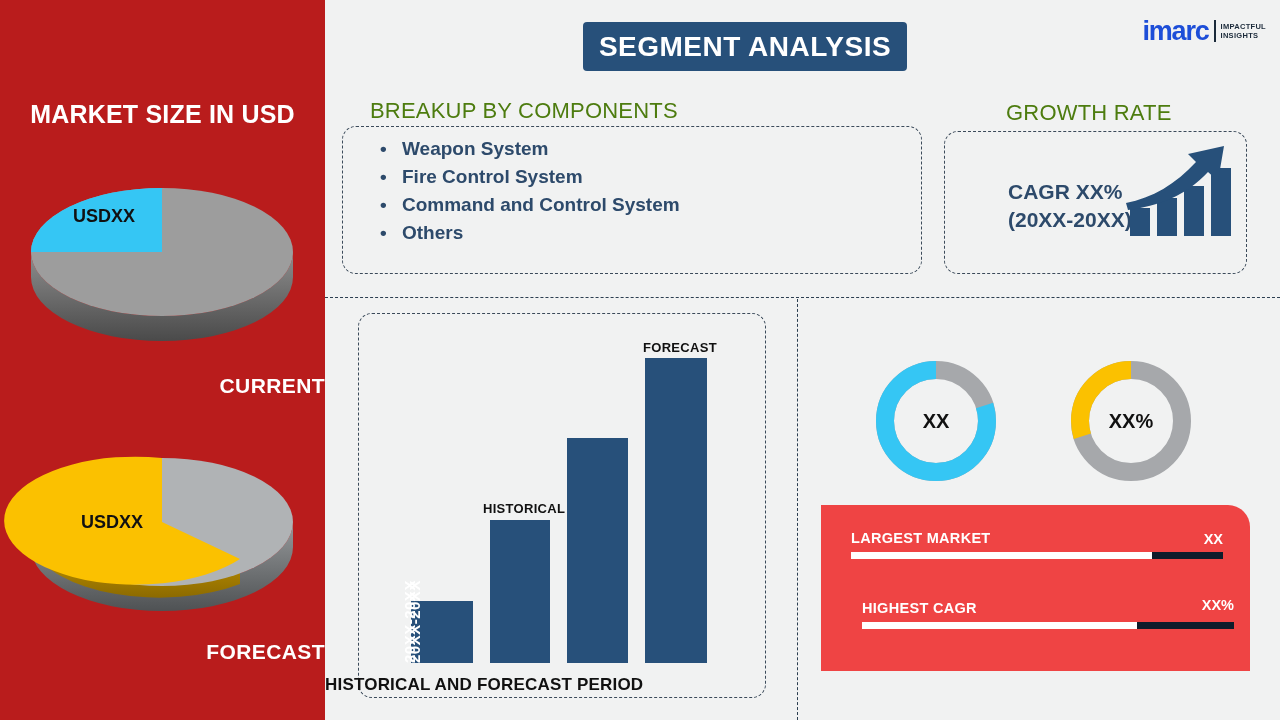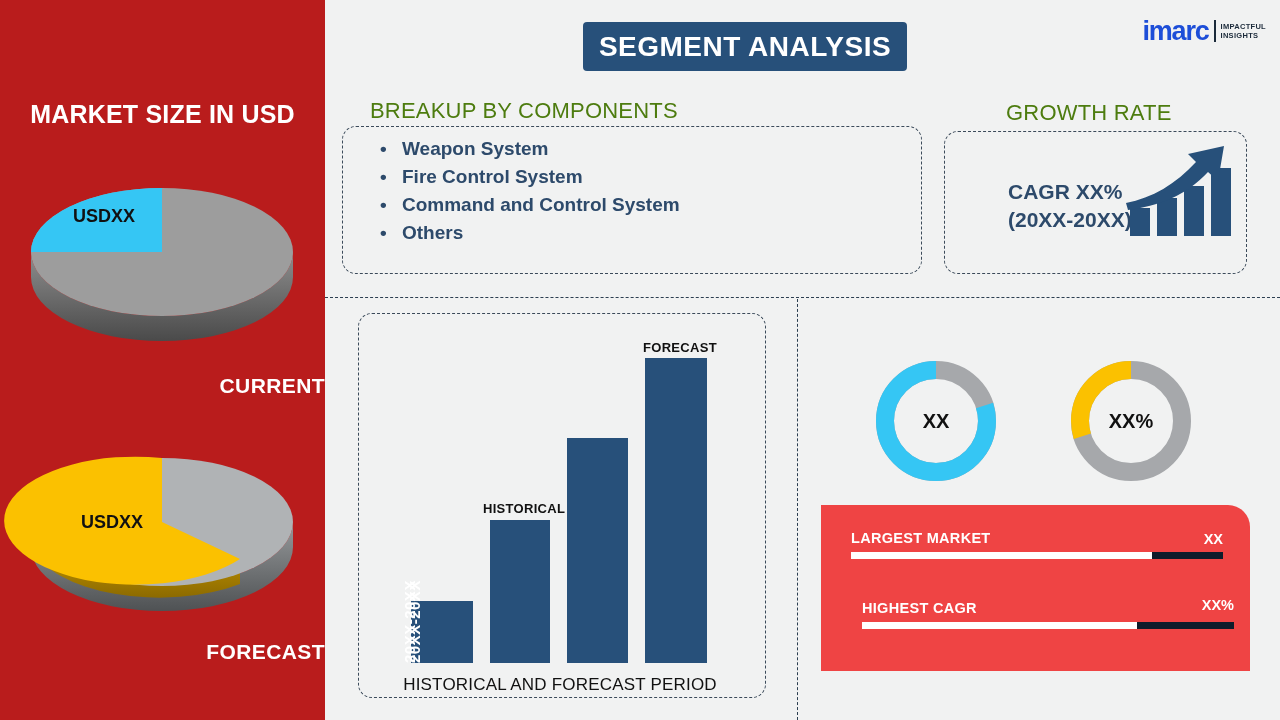--- a/index.html
+++ b/index.html
@@ -100,21 +100,21 @@
     position:absolute; color:#ffffff; font-size:15px; font-weight:bold;
     transform:rotate(-90deg); transform-origin:left bottom;
     white-space:nowrap; letter-spacing:0.5px;
   }
   .bar-toplabel {
     position:absolute; color:#111111; font-size:13px; font-weight:bold;
     white-space:nowrap; letter-spacing:0.3px;
   }
   .bar-axis-label {
     position:absolute; left:325px; top:675px; width:470px;
-    text-align:center; color:#111111; font-size:17px; font-weight:normal;
+    text-align:left; color:#111111; font-size:17px; font-weight:bold;
     letter-spacing:0.2px;
   }
 
   
   .donut { position:absolute; width:120px; height:120px; }
   .donut-hole {
     position:absolute; left:50%; top:50%;
     width:82px; height:82px; margin-left:-41px; margin-top:-41px;
     background:#f1f2f2; border-radius:50%;
     display:flex; align-items:center; justify-content:center;

